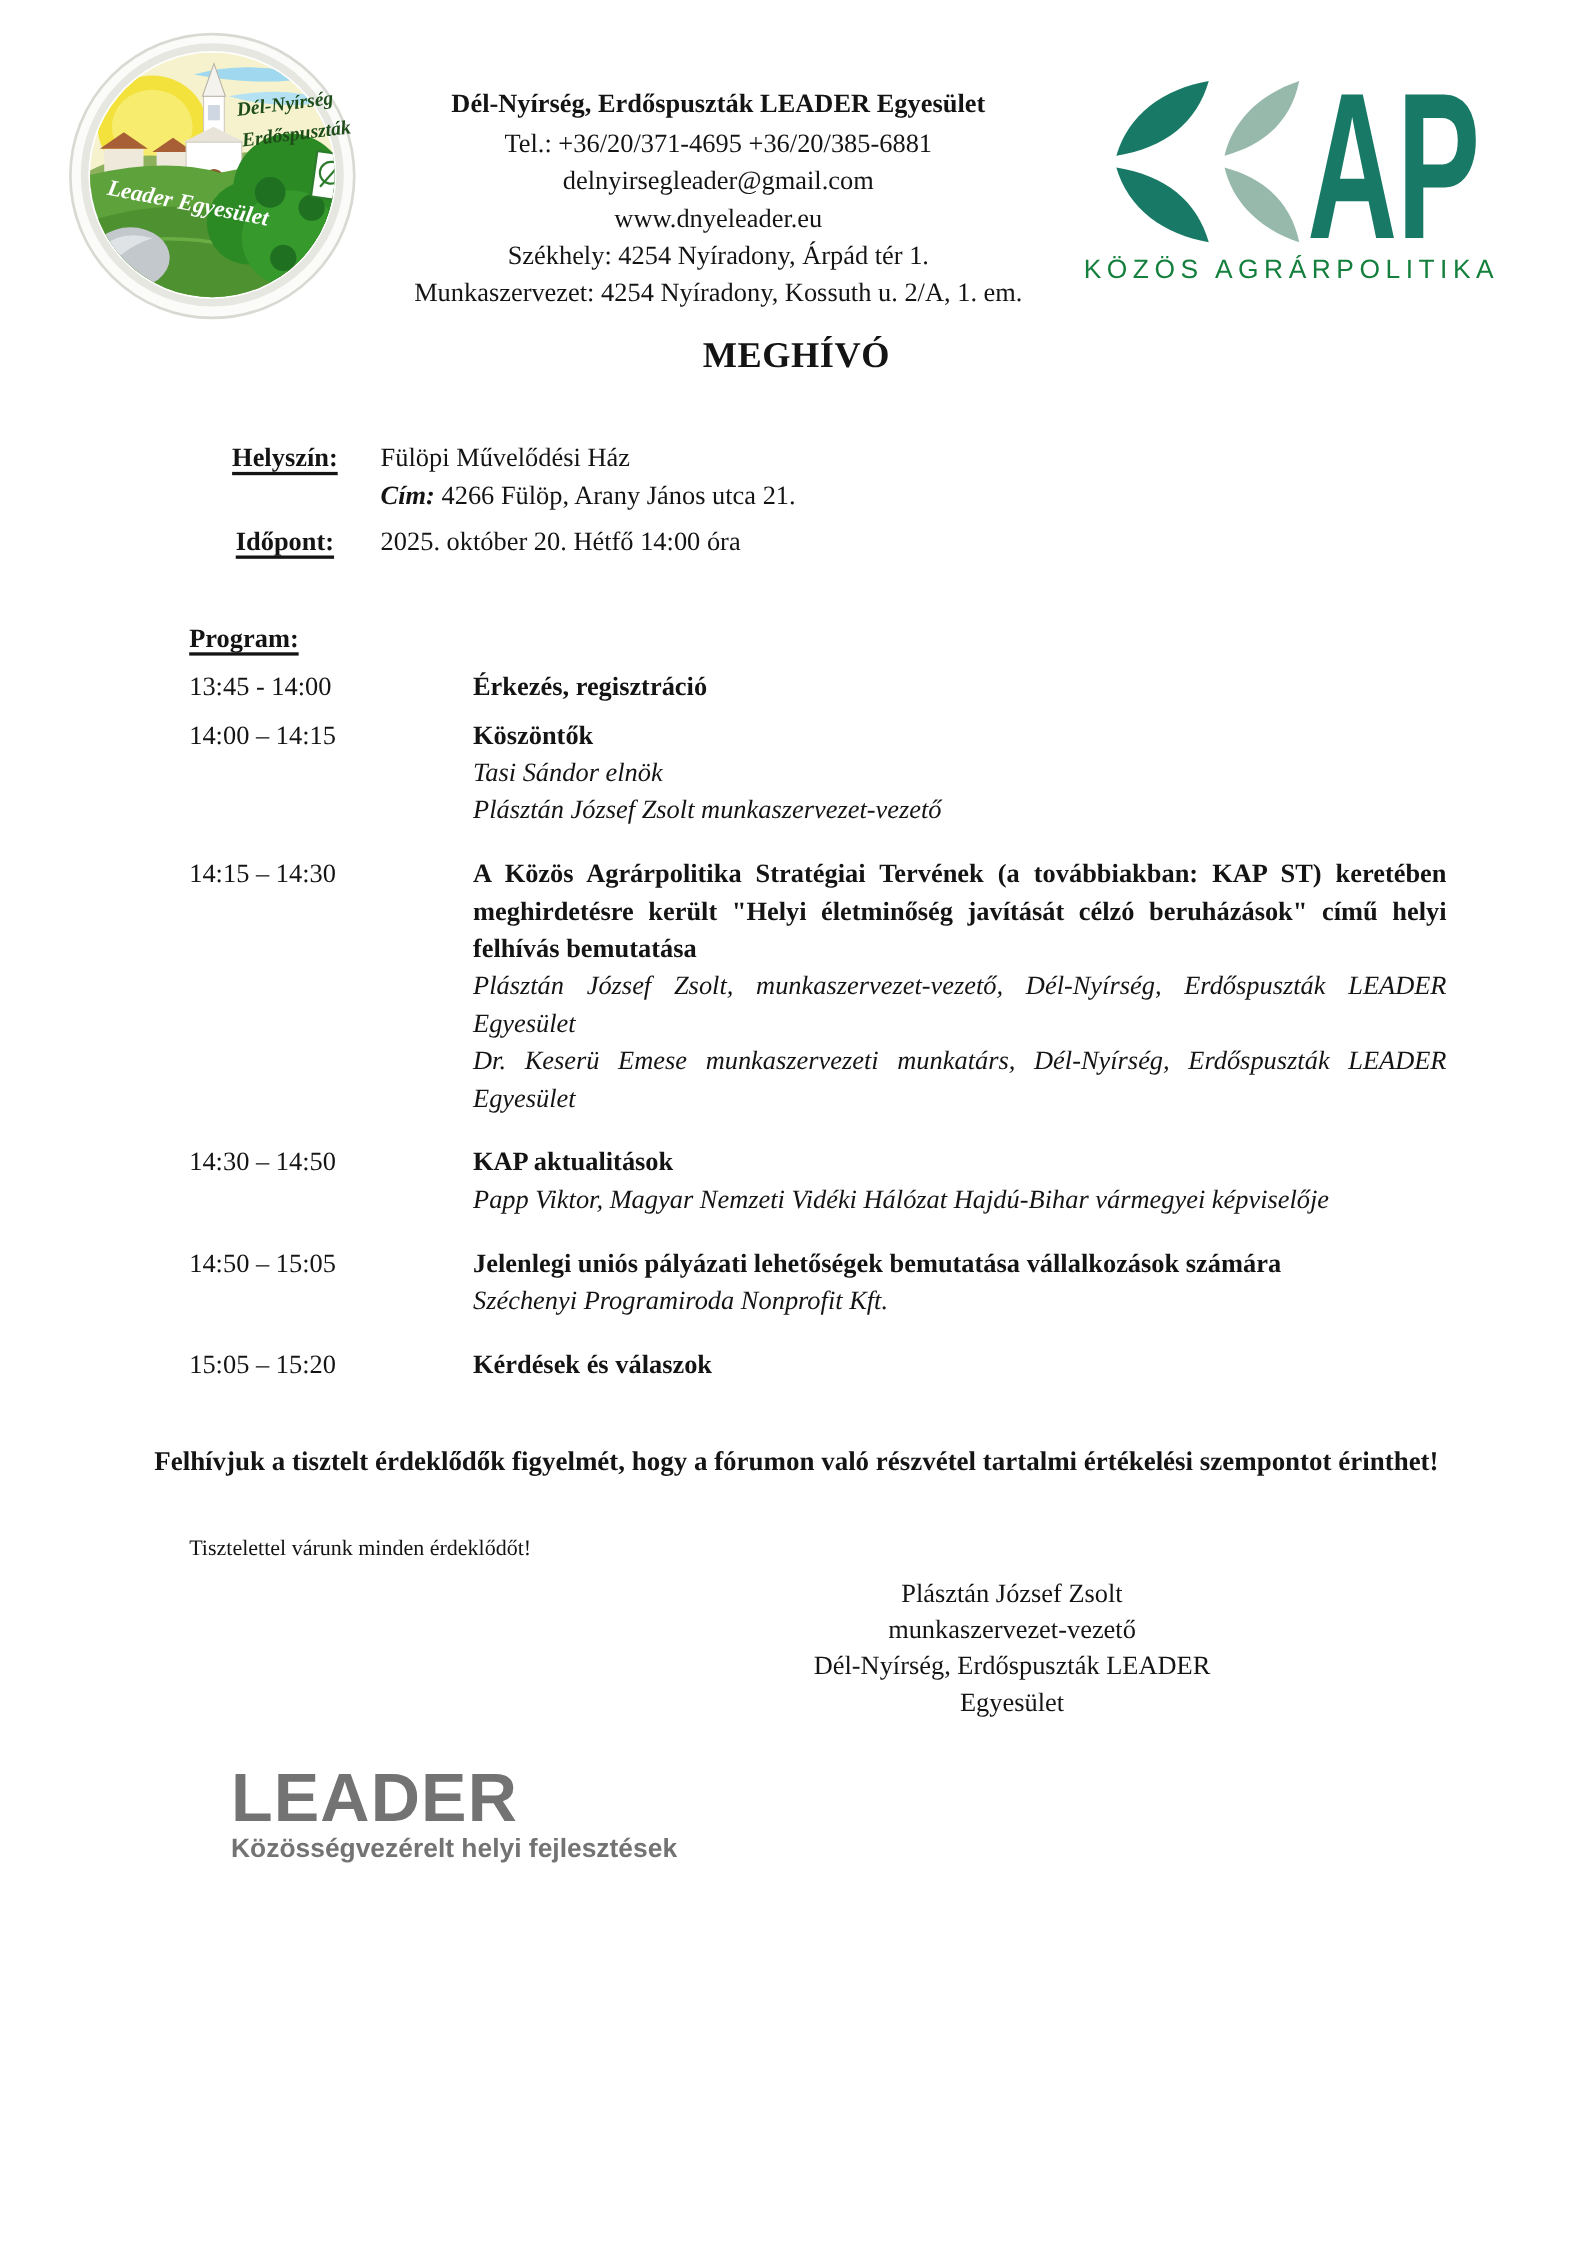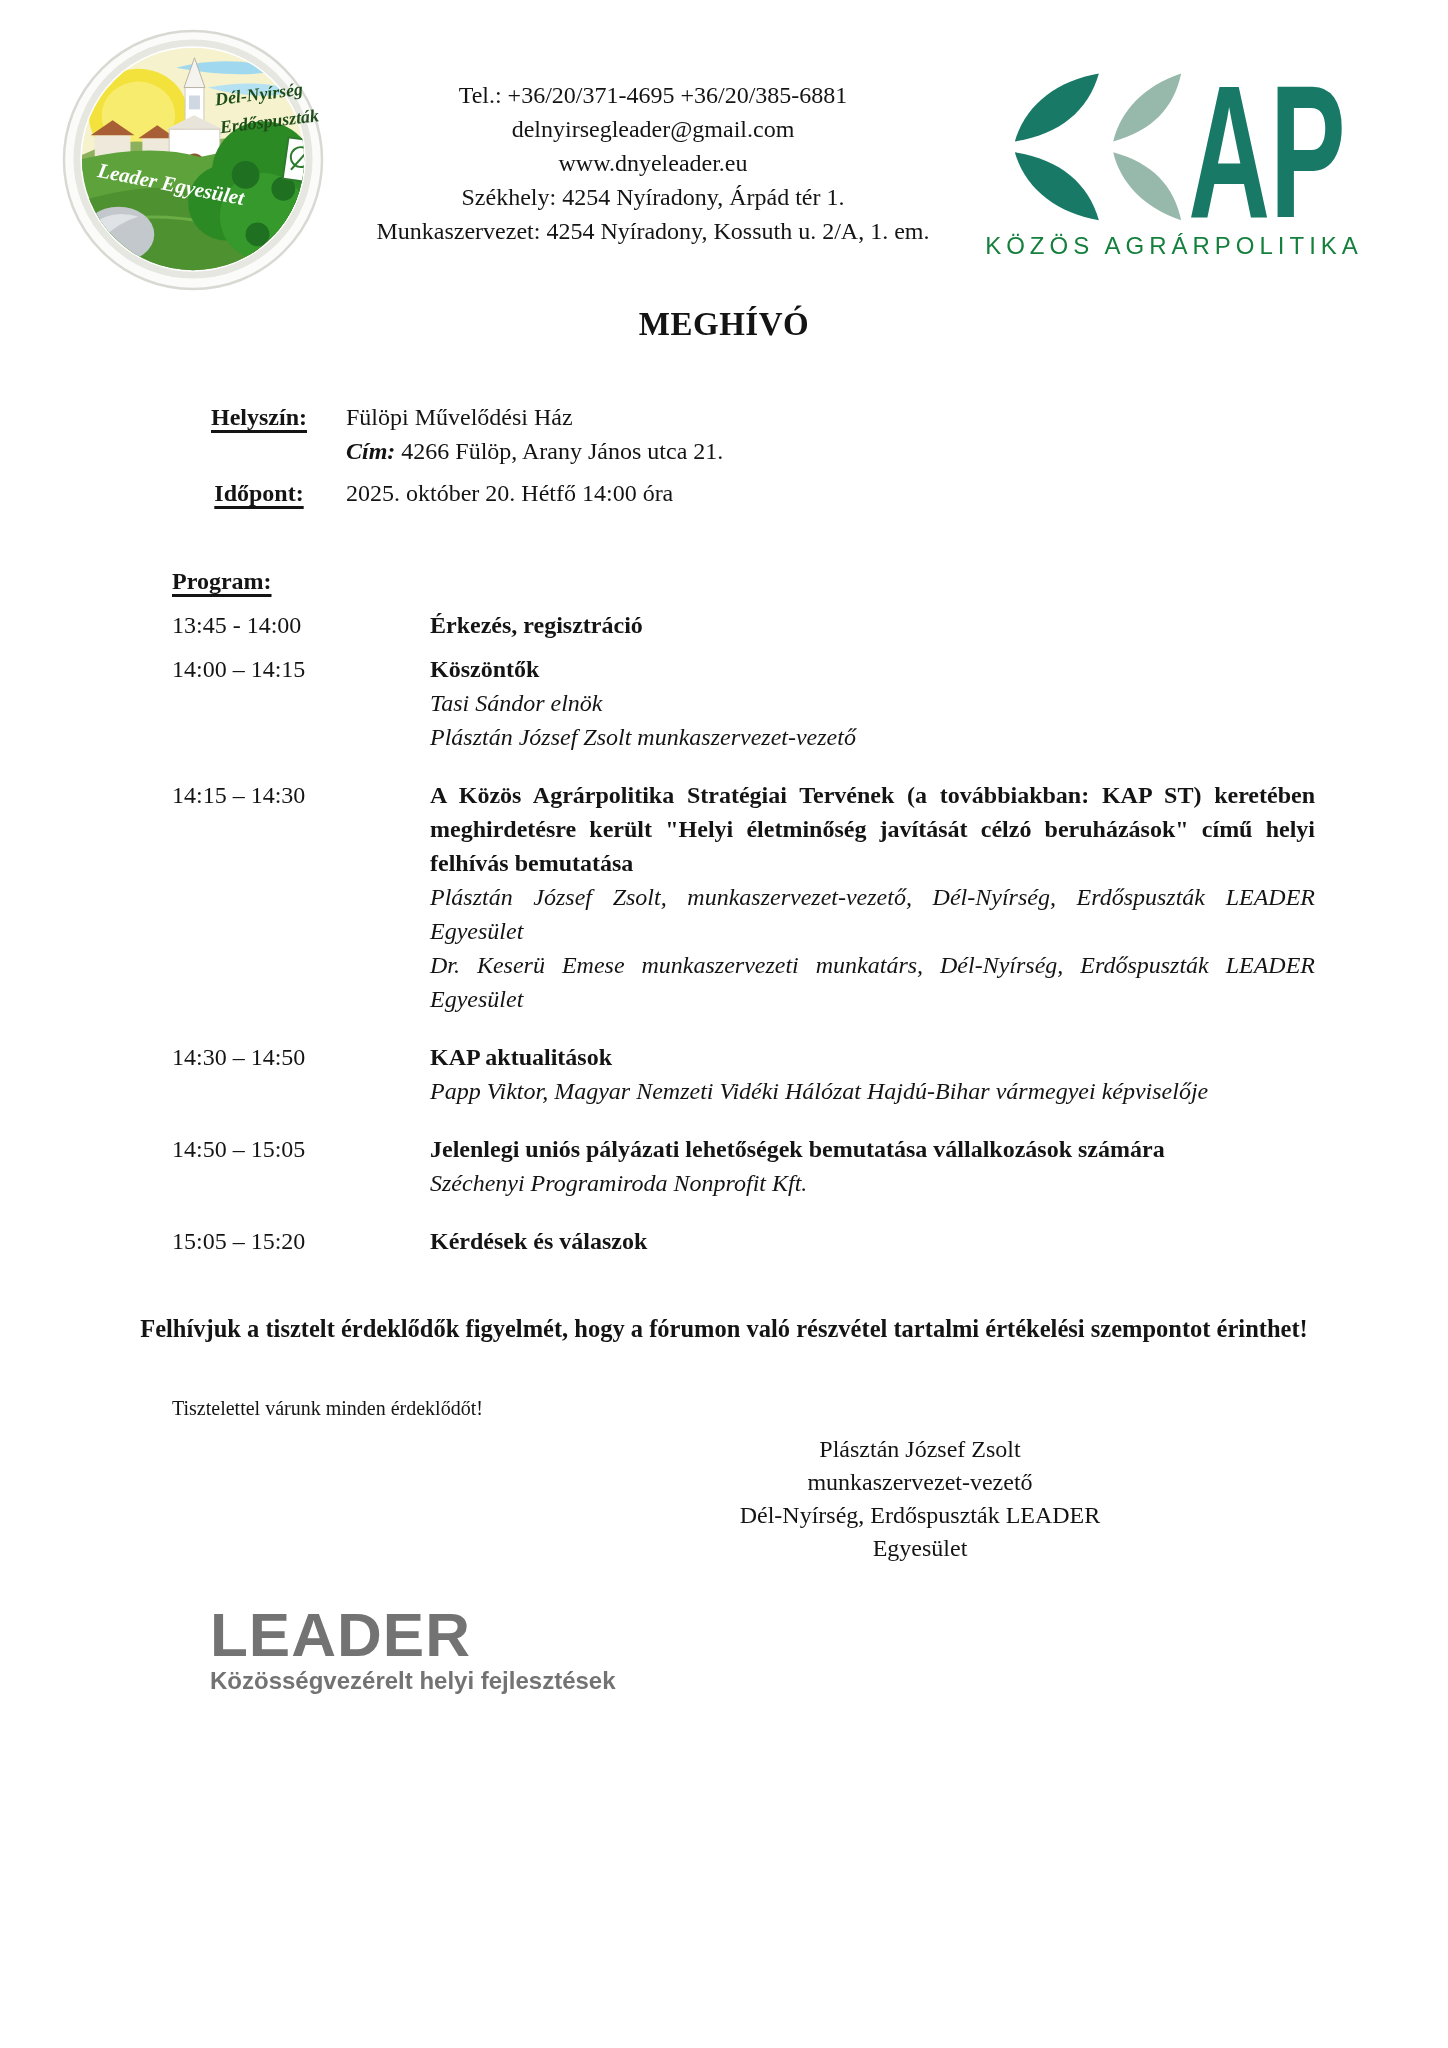--- a/index.html
+++ b/index.html
@@ -109,20 +109,21 @@
           <circle cx="243" cy="132" r="10" fill="none" stroke="#2c7a2c" stroke-width="2"></circle>
           <path d="M235,146 L251,122" stroke="#2c7a2c" stroke-width="2"></path>
         </g>
       </g>
       <text x="158" y="80" transform="rotate(-7 158 80)" font-size="18" font-family="Liberation Serif, serif" font-style="italic" font-weight="bold" fill="#1e4d1a">Dél-Nyírség</text>
       <text x="163" y="108" transform="rotate(-7 163 108)" font-size="18" font-family="Liberation Serif, serif" font-style="italic" font-weight="bold" fill="#1e4d1a">Erdőspuszták</text>
       <text x="38" y="152" transform="rotate(11 38 152)" font-size="21" font-family="Liberation Serif, serif" font-style="italic" font-weight="bold" fill="#ffffff">Leader Egyesület</text>
     </svg>
 
     <div class="header-center">
+      <div class="org-name">Dél-Nyírség, Erdőspuszták LEADER Egyesület</div>
       <div>Tel.: +36/20/371-4695 +36/20/385-6881</div>
       <div>delnyirsegleader@gmail.com</div>
       <div>www.dnyeleader.eu</div>
       <div>Székhely: 4254 Nyíradony, Árpád tér 1.</div>
       <div>Munkaszervezet: 4254 Nyíradony, Kossuth u. 2/A, 1. em.</div>
     </div>
 
     <div class="kap">
       <svg viewBox="0 0 392 170">
         <path d="M112,4 C66,12 30,38 18,80 C68,72 100,46 112,4 Z" fill="#187a66"></path>

